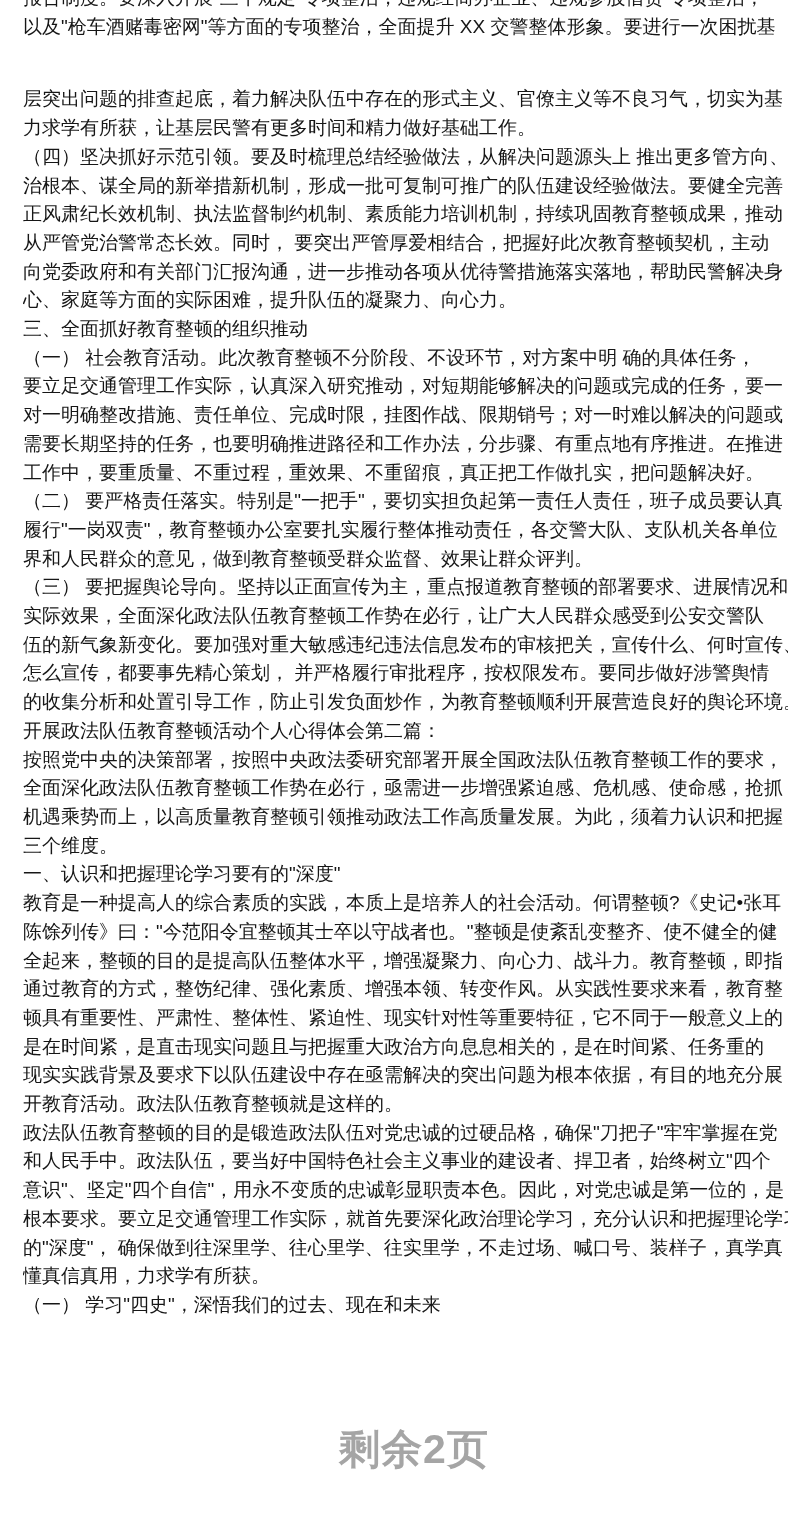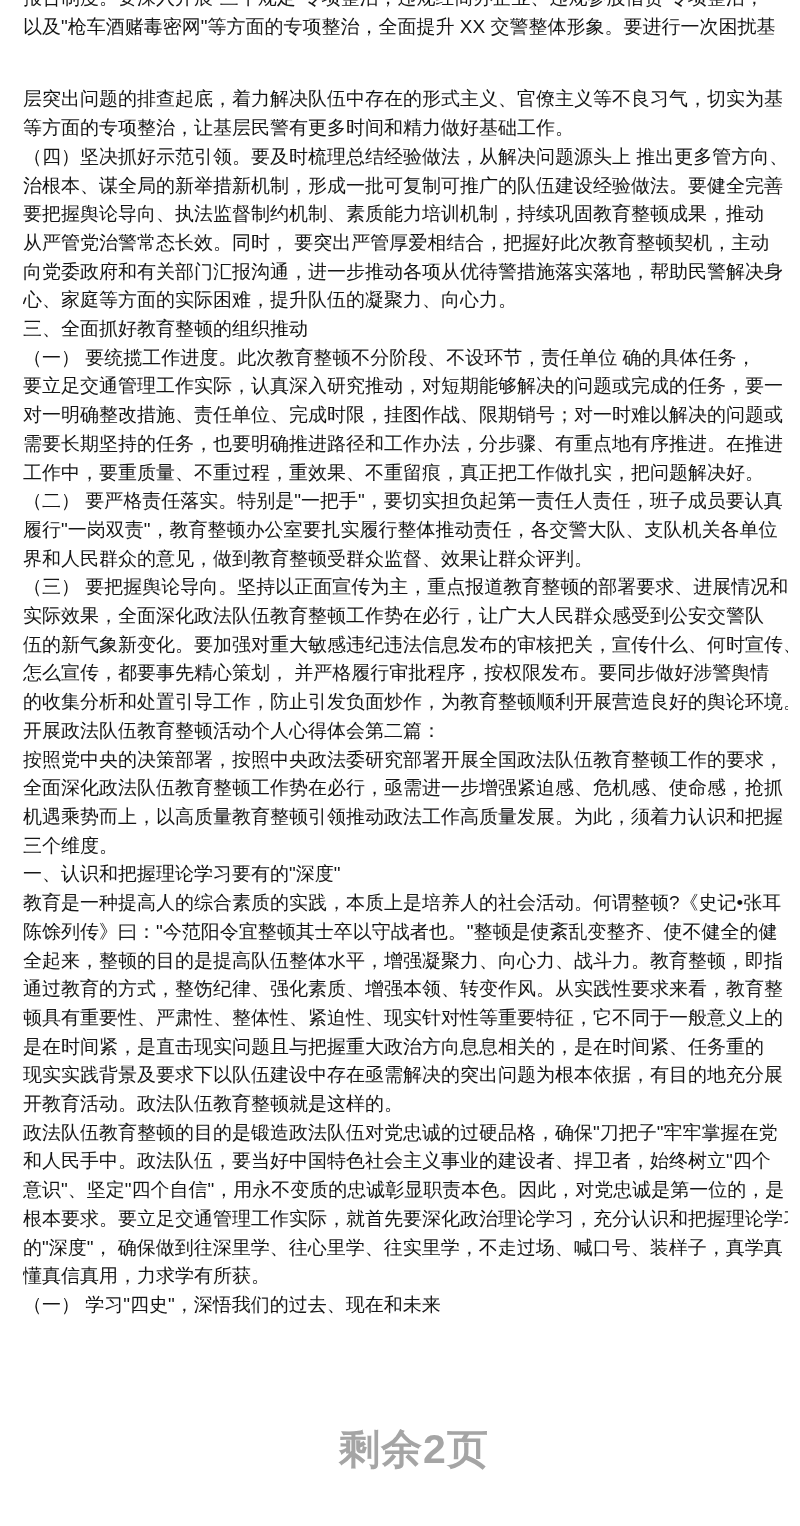--- a/index.html
+++ b/index.html
@@ -56,29 +56,29 @@
 
   <div class="text-block clip-top">
     <div class="doc-line">报告制度。要深入开展"三个规定"专项整治，违规经商办企业、违规参股借贷 专项整治，</div>
     <div class="doc-line">以及"枪车酒赌毒密网"等方面的专项整治，全面提升 XX 交警整体形象。要进行一次困扰基</div>
   </div>
 
   <div class="page-gap"></div>
 
   <div class="text-block">
       <div class="doc-line">层突出问题的排查起底，着力解决队伍中存在的形式主义、官僚主义等不良习气，切实为基</div>
-      <div class="doc-line">等方面的专项整治，让基层民警有更多时间和精力做好基础工作。</div>
+      <div class="doc-line">力求学有所获，让基层民警有更多时间和精力做好基础工作。</div>
       <div class="doc-line">（四）坚决抓好示范引领。要及时梳理总结经验做法，从解决问题源头上 推出更多管方向、</div>
       <div class="doc-line">治根本、谋全局的新举措新机制，形成一批可复制可推广的队伍建设经验做法。要健全完善</div>
-      <div class="doc-line">要把握舆论导向、执法监督制约机制、素质能力培训机制，持续巩固教育整顿成果，推动</div>
+      <div class="doc-line">正风肃纪长效机制、执法监督制约机制、素质能力培训机制，持续巩固教育整顿成果，推动</div>
       <div class="doc-line">从严管党治警常态长效。同时， 要突出严管厚爱相结合，把握好此次教育整顿契机，主动</div>
       <div class="doc-line">向党委政府和有关部门汇报沟通，进一步推动各项从优待警措施落实落地，帮助民警解决身</div>
       <div class="doc-line">心、家庭等方面的实际困难，提升队伍的凝聚力、向心力。</div>
       <div class="doc-line">三、全面抓好教育整顿的组织推动</div>
-      <div class="doc-line">（一） 要统揽工作进度。此次教育整顿不分阶段、不设环节，责任单位 确的具体任务，</div>
+      <div class="doc-line">（一） 社会教育活动。此次教育整顿不分阶段、不设环节，对方案中明 确的具体任务，</div>
       <div class="doc-line">要立足交通管理工作实际，认真深入研究推动，对短期能够解决的问题或完成的任务，要一</div>
       <div class="doc-line">对一明确整改措施、责任单位、完成时限，挂图作战、限期销号；对一时难以解决的问题或</div>
       <div class="doc-line">需要长期坚持的任务，也要明确推进路径和工作办法，分步骤、有重点地有序推进。在推进</div>
       <div class="doc-line">工作中，要重质量、不重过程，重效果、不重留痕，真正把工作做扎实，把问题解决好。</div>
       <div class="doc-line">（二） 要严格责任落实。特别是"一把手"，要切实担负起第一责任人责任，班子成员要认真</div>
       <div class="doc-line">履行"一岗双责"，教育整顿办公室要扎实履行整体推动责任，各交警大队、支队机关各单位</div>
       <div class="doc-line">界和人民群众的意见，做到教育整顿受群众监督、效果让群众评判。</div>
       <div class="doc-line">（三） 要把握舆论导向。坚持以正面宣传为主，重点报道教育整顿的部署要求、进展情况和</div>
       <div class="doc-line">实际效果，全面深化政法队伍教育整顿工作势在必行，让广大人民群众感受到公安交警队</div>
       <div class="doc-line">伍的新气象新变化。要加强对重大敏感违纪违法信息发布的审核把关，宣传什么、何时宣传、</div>

